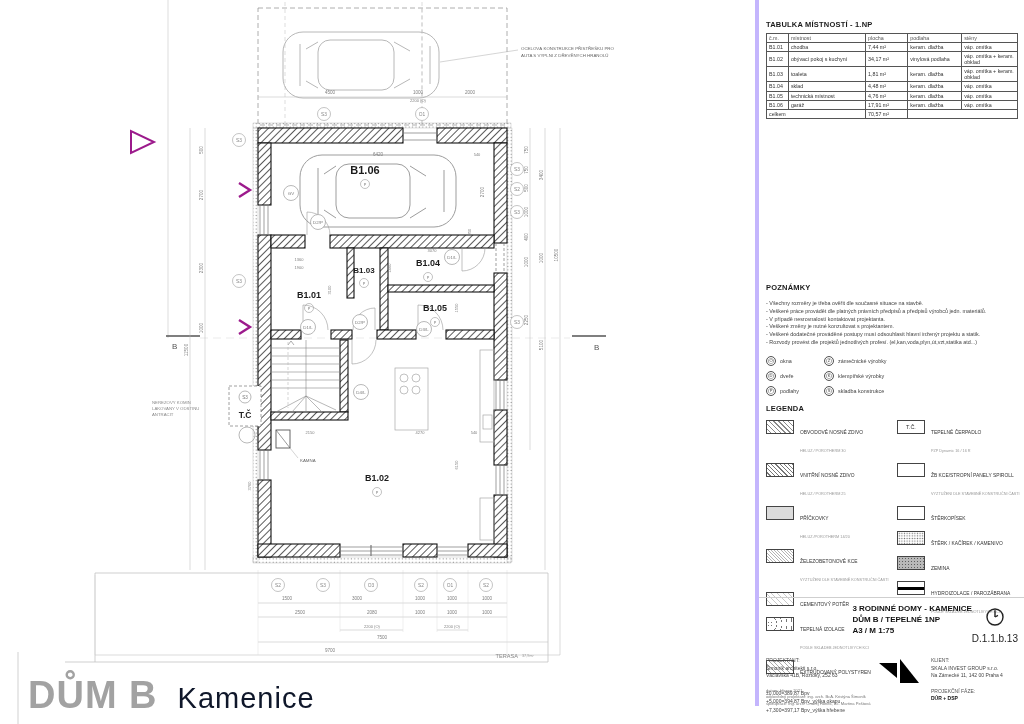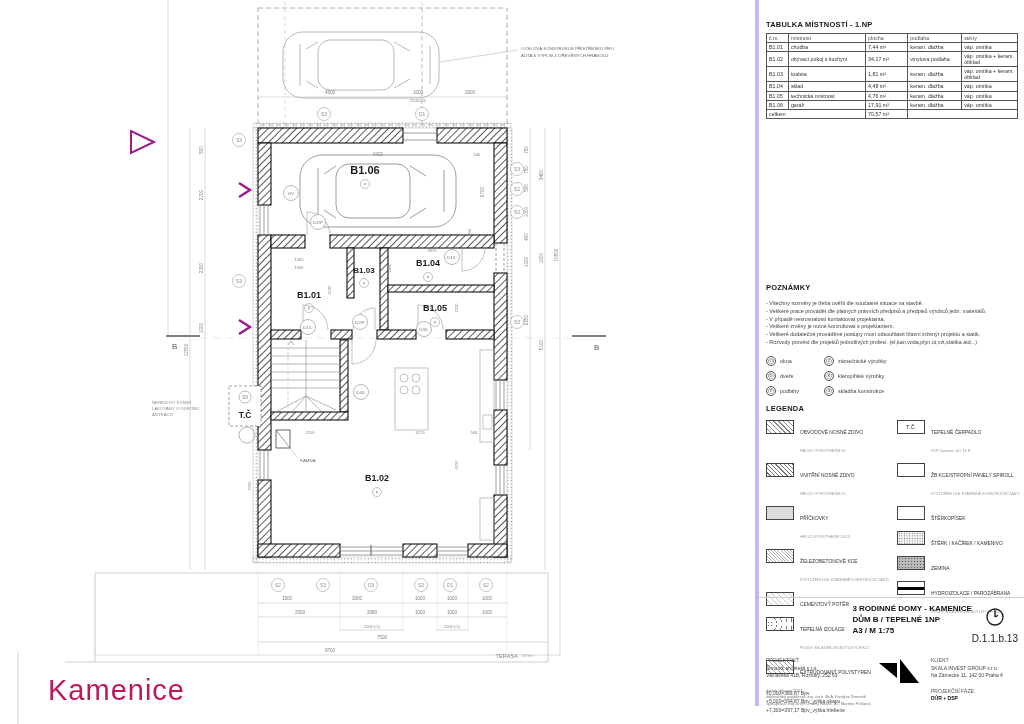--- a/index.html
+++ b/index.html
@@ -66,21 +66,21 @@
   .tb-col{font-size:5px;color:#444;line-height:1.5;}
   .tb-col.left{width:105px;}
   .tb-logo{width:48px;flex:0 0 auto;margin:0 6px;}
   .tb-col.right{flex:1;}
   .tb-label{color:#555;}
   .tb-bold{font-weight:bold;color:#111;}
   .tb-small{margin-top:8px;font-size:4.1px;color:#777;line-height:1.6;}
 
   .footer{position:absolute;left:28px;top:674px;display:flex;align-items:baseline;}
   .footer .big{font-size:38px;font-weight:bold;color:#a2a2a2;letter-spacing:1px;}
-  .footer .lite{font-size:29px;font-weight:normal;color:#be185d;margin-left:20px;letter-spacing:1px;}
+  .footer .lite{font-size:29px;font-weight:normal;color:#0f172a;margin-left:20px;letter-spacing:1px;}
 </style>
 </head>
 <body>
 
 <div class="plan-wrap">
 <svg width="755" height="724" viewBox="0 0 755 724">
   <defs>
     <pattern id="ph" width="5" height="5" patternUnits="userSpaceOnUse" patternTransform="rotate(45)">
       <rect width="5" height="5" fill="#fff"></rect>
       <line x1="0" y1="0" x2="0" y2="5" stroke="#3c3c3c" stroke-width="1.7"></line>
@@ -621,14 +621,15 @@
         <div>SKALA INVEST GROUP s.r.o.</div>
         <div>Na Zámecké 11, 142 00 Praha 4</div>
         <div class="tb-label" style="margin-top:8px">PROJEKČNÍ FÁZE:</div>
         <div class="tb-bold">DÚR + DSP</div>
       </div>
     </div>
   </div>
 </div>
 
 <div class="footer">
+  <span class="big">DŮM B</span>
   <span class="lite">Kamenice</span>
 </div>
 
 </body></html>

